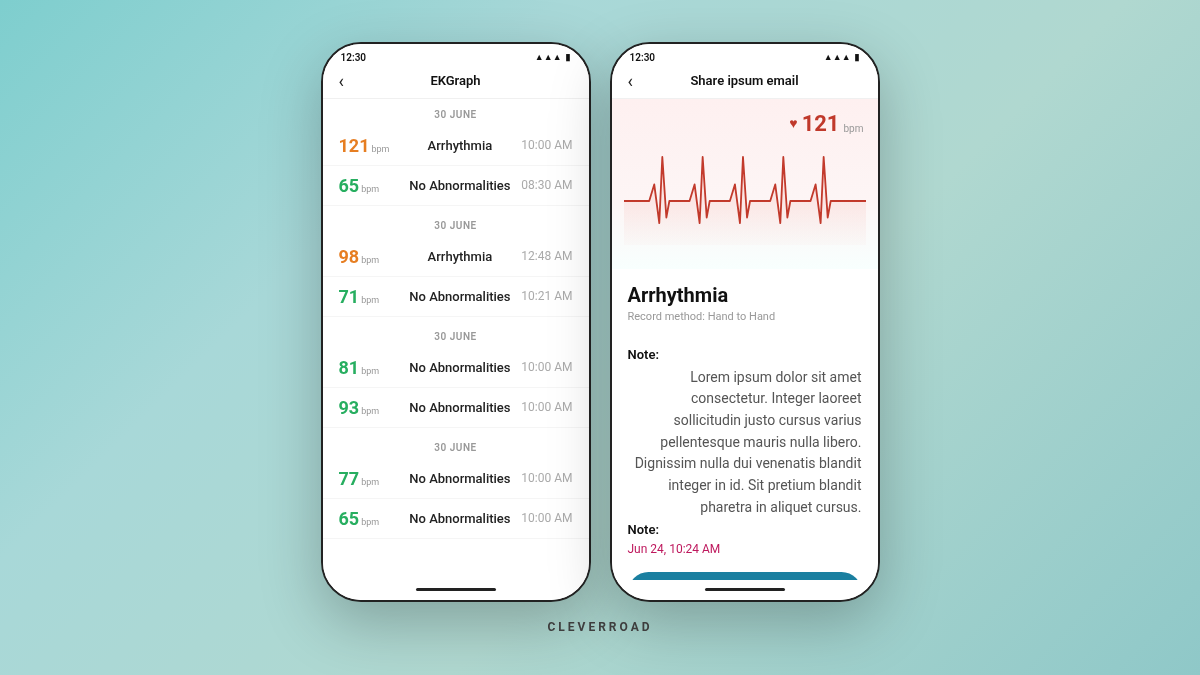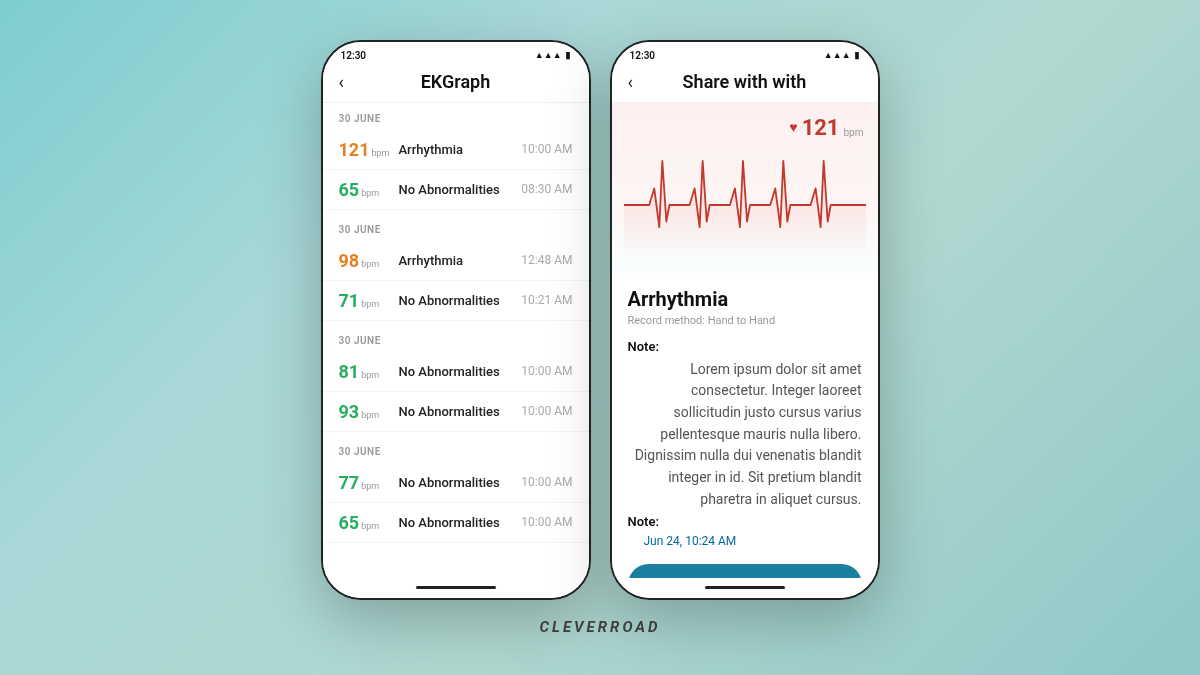--- a/index.html
+++ b/index.html
@@ -73,38 +73,39 @@
       font-size: 18px;
       color: #222;
       cursor: pointer;
       position: absolute;
       left: 16px;
     }
 
     .app-title {
       flex: 1;
       text-align: center;
-      font-size: 18px;
+      font-size: 13px;
       font-weight: 600;
       color: #111;
     }
 
     
     .phone-content {
       flex: 1;
       overflow-y: auto;
       background: #fff;
       scrollbar-width: none;
     }
 
     .phone-content::-webkit-scrollbar { display: none; }
 
     
     .date-section {
       padding: 10px 0 4px;
+      text-align: center;
     }
 
     .date-label {
       font-size: 10px;
       font-weight: 600;
       color: #999;
       letter-spacing: 0.5px;
       padding: 0 16px 6px;
     }
 
@@ -227,68 +228,66 @@
     .detail-title {
       font-size: 20px;
       font-weight: 700;
       color: #111;
       margin-bottom: 3px;
     }
 
     .detail-method {
       font-size: 11px;
       color: #999;
-      margin-bottom: 12px;
+      margin-bottom: 24px;
     }
 
     .detail-section-label {
       font-size: 13px;
       font-weight: 600;
       color: #111;
       margin-bottom: 5px;
     }
 
     .detail-note-text {
       font-size: 14px;
       color: #555;
       line-height: 1.55;
       margin-bottom: 4px;
       text-align: right;
     }
 
     .detail-date-text {
       font-size: 12px;
-      color: #0369a1;
+      color: #be185d;
       margin-top: 4px;
       margin-bottom: 16px;
-      margin-left: 16px;
     }
 
     .send-btn {
       width: 100%;
       background: #1a7fa0;
       color: #fff;
       border: none;
       border-radius: 24px;
       padding: 13px;
       font-size: 13px;
       font-weight: 700;
       cursor: pointer;
       letter-spacing: 0.3px;
     }
 
     
     .brand-label {
       margin-top: 18px;
-      font-size: 15px;
+      font-size: 12px;
       font-weight: 700;
       letter-spacing: 3px;
       color: #444;
       text-transform: uppercase;
-      font-style: italic;
     }
   </style>
 </head>
 <body>
 
 <div class="phones-container">
 
   <div class="phone">
     <div class="status-bar">
       <span>12:30</span>
@@ -395,21 +394,21 @@
     <div class="status-bar">
       <span>12:30</span>
       <div class="status-bar-icons">
         <span class="signal-icon">▲▲▲</span>
         <span class="battery-icon">▮</span>
       </div>
     </div>
 
     <div class="app-header">
       <span class="back-btn">‹</span>
-      <span class="app-title">Share with with</span>
+      <span class="app-title">Share ipsum email</span>
     </div>
 
     <div class="ekgraph-container">
 
       <div class="ekg-chart-area">
         <div class="heart-bpm-badge">
           <span class="heart-icon">♥</span>
           <span class="bpm-badge-value">121</span>
           <span class="bpm-badge-unit">bpm</span>
         </div>

